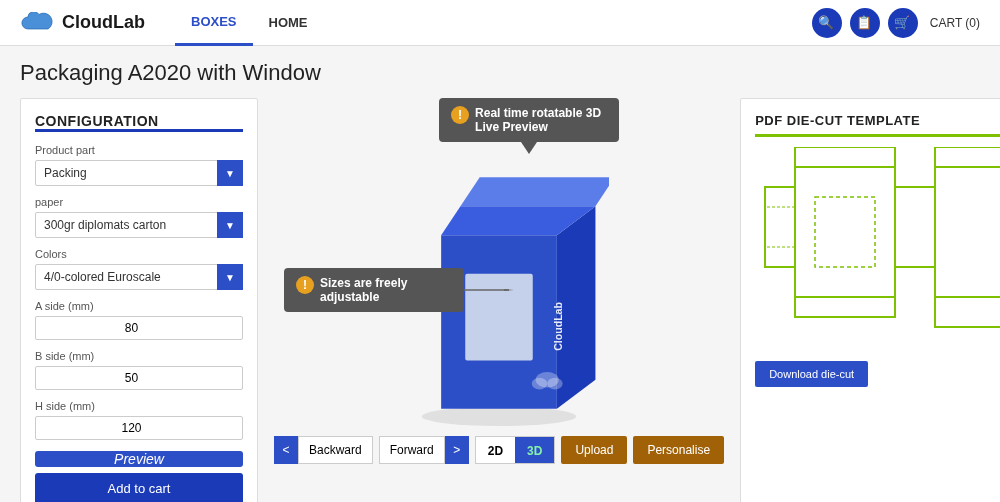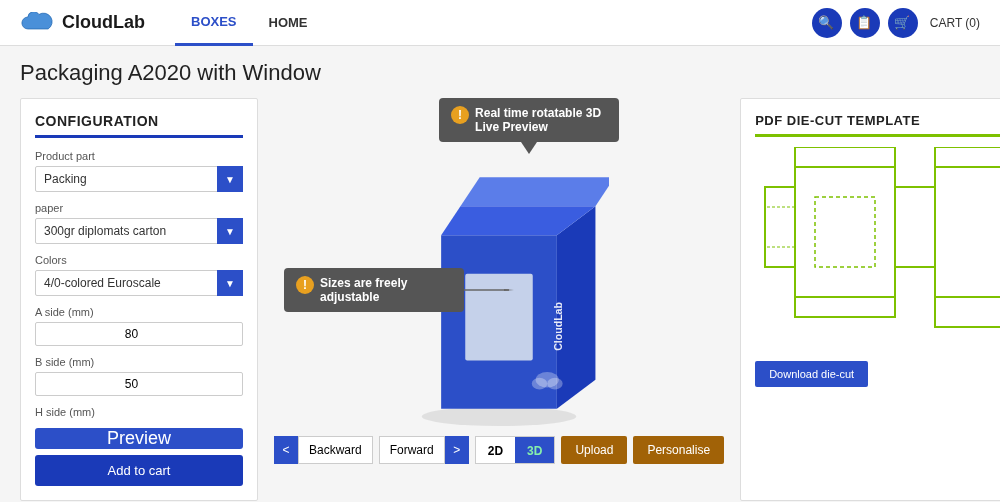--- a/index.html
+++ b/index.html
@@ -100,21 +100,20 @@
       width: 238px;
       min-width: 238px;
       padding: 14px;
       border-radius: 2px;
     }
     .panel-title {
       font-size: 14px;
       font-weight: 700;
       color: #222;
       border-bottom: 3px solid #1a3ab8;
-      padding-bottom: 6px;
       margin-bottom: 12px;
       letter-spacing: 0.5px;
     }
     .field-label {
       font-size: 11px;
       color: #555;
       margin-bottom: 4px;
     }
     .field-group {
       margin-bottom: 10px;
@@ -155,24 +154,25 @@
       border: 1px solid #ccc;
       border-radius: 2px;
       font-size: 12px;
     }
     .btn-preview {
       width: 100%;
       background: #2c4fc8;
       color: white;
       border: none;
       padding: 0;
-      font-size: 18px;
+      font-size: 14px;
       border-radius: 3px;
       cursor: pointer;
       margin-bottom: 6px;
+      font-style: italic;
     }
     .btn-add-cart {
       width: 100%;
       background: #1a3ab8;
       color: white;
       border: none;
       padding: 8px;
       font-size: 13px;
       border-radius: 3px;
       cursor: pointer;
@@ -401,20 +401,21 @@
         <input class="number-input" type="number" value="80" style="">
       </div>
 
       <div class="field-group">
         <div class="field-label">B side (mm)</div>
         <input class="number-input" type="number" value="50" style="">
       </div>
 
       <div class="field-group">
         <div class="field-label">H side (mm)</div>
+        <input class="number-input" type="number" value="120" style="">
       </div>
 
       <button class="btn-preview">Preview</button>
       <button class="btn-add-cart">Add to cart</button>
     </div>
 
     <div class="center-area">
 
       <div class="callout callout-top">
         <span class="callout-exclaim">!</span>

